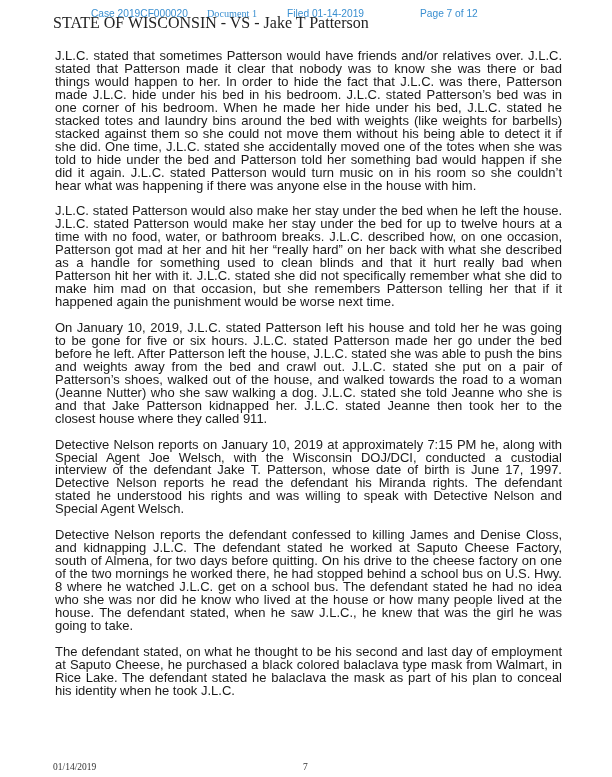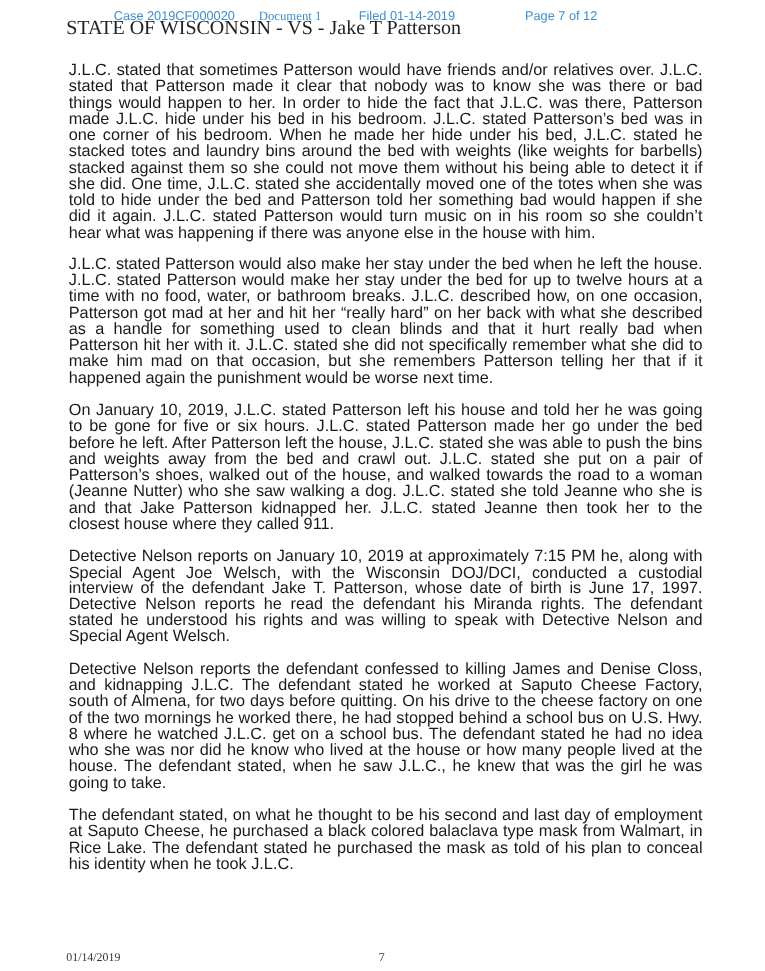--- a/index.html
+++ b/index.html
@@ -42,20 +42,20 @@
     <span class="pg">Page 7 of 12</span>
   </div>
   <div class="caption">STATE OF WISCONSIN - VS -  Jake T Patterson</div>
 
   <div class="body-text">
     <p>J.L.C. stated that sometimes Patterson would have friends and/or relatives over.  J.L.C. stated that Patterson made it clear that nobody was to know she was there or bad things would happen to her.  In order to hide the fact that J.L.C. was there, Patterson made J.L.C. hide under his bed in his bedroom.  J.L.C. stated Patterson’s bed was in one corner of his bedroom. When he made her hide under his bed, J.L.C. stated he stacked totes and laundry bins around the bed with weights (like weights for barbells) stacked against them so she could not move them without his being able to detect it if she did.  One time, J.L.C. stated she accidentally moved one of the totes when she was told to hide under the bed and Patterson told her something bad would happen if she did it again.  J.L.C. stated Patterson would turn music on in his room so she couldn’t hear what was happening if there was anyone else in the house with him.</p>
     <p>J.L.C. stated Patterson would also make her stay under the bed when he left the house.  J.L.C. stated Patterson would make her stay under the bed for up to twelve hours at a time with no food, water, or bathroom breaks.  J.L.C. described how, on one occasion, Patterson got mad at her and hit her “really hard” on her back with what she described as a handle for something used to clean blinds and that it hurt really bad when Patterson hit her with it.  J.L.C. stated she did not specifically remember what she did to make him mad on that occasion, but she remembers Patterson telling her that if it happened again the punishment would be worse next time.</p>
     <p>On January 10, 2019, J.L.C. stated Patterson left his house and told her he was going to be gone for five or six hours.  J.L.C. stated Patterson made her go under the bed before he left. After Patterson left the house, J.L.C. stated she was able to push the bins and weights away from the bed and crawl out.  J.L.C. stated she put on a pair of Patterson’s shoes, walked out of the house, and walked towards the road to a woman (Jeanne Nutter) who she saw walking a dog.  J.L.C. stated she told Jeanne who she is and that Jake Patterson kidnapped her.  J.L.C. stated Jeanne then took her to the closest house where they called 911.</p>
     <p>Detective Nelson reports on January 10, 2019 at approximately 7:15 PM he, along with Special Agent Joe Welsch, with the Wisconsin DOJ/DCI, conducted a custodial interview of the defendant Jake T. Patterson, whose date of birth is June 17, 1997. Detective Nelson reports he read the defendant his Miranda rights. The defendant stated he understood his rights and was willing to speak with Detective Nelson and Special Agent Welsch.</p>
     <p>Detective Nelson reports the defendant confessed to killing James and Denise Closs, and kidnapping J.L.C.  The defendant stated he worked at Saputo Cheese Factory, south of Almena, for two days before quitting. On his drive to the cheese factory on one of the two mornings he worked there, he had stopped behind a school bus on U.S. Hwy. 8 where he watched J.L.C. get on a school bus. The defendant stated he had no idea who she was nor did he know who lived at the house or how many people lived at the house. The defendant stated, when he saw J.L.C., he knew that was the girl he was going to take.</p>
-    <p>The defendant stated, on what he thought to be his second and last day of employment at Saputo Cheese, he purchased a black colored balaclava type mask from Walmart, in Rice Lake. The defendant stated he purchased the mask as told of his plan to conceal his identity when he took J.L.C.</p>
+    <p>The defendant stated, on what he thought to be his second and last day of employment at Saputo Cheese, he purchased a black colored balaclava type mask from Walmart, in Rice Lake. The defendant stated he balaclava the mask as part of his plan to conceal his identity when he took J.L.C.</p>
   </div>
 
   <div class="footer">
     <span class="date">01/14/2019</span>
     <span class="num">7</span>
   </div>
 </div>
 
 </body></html>

